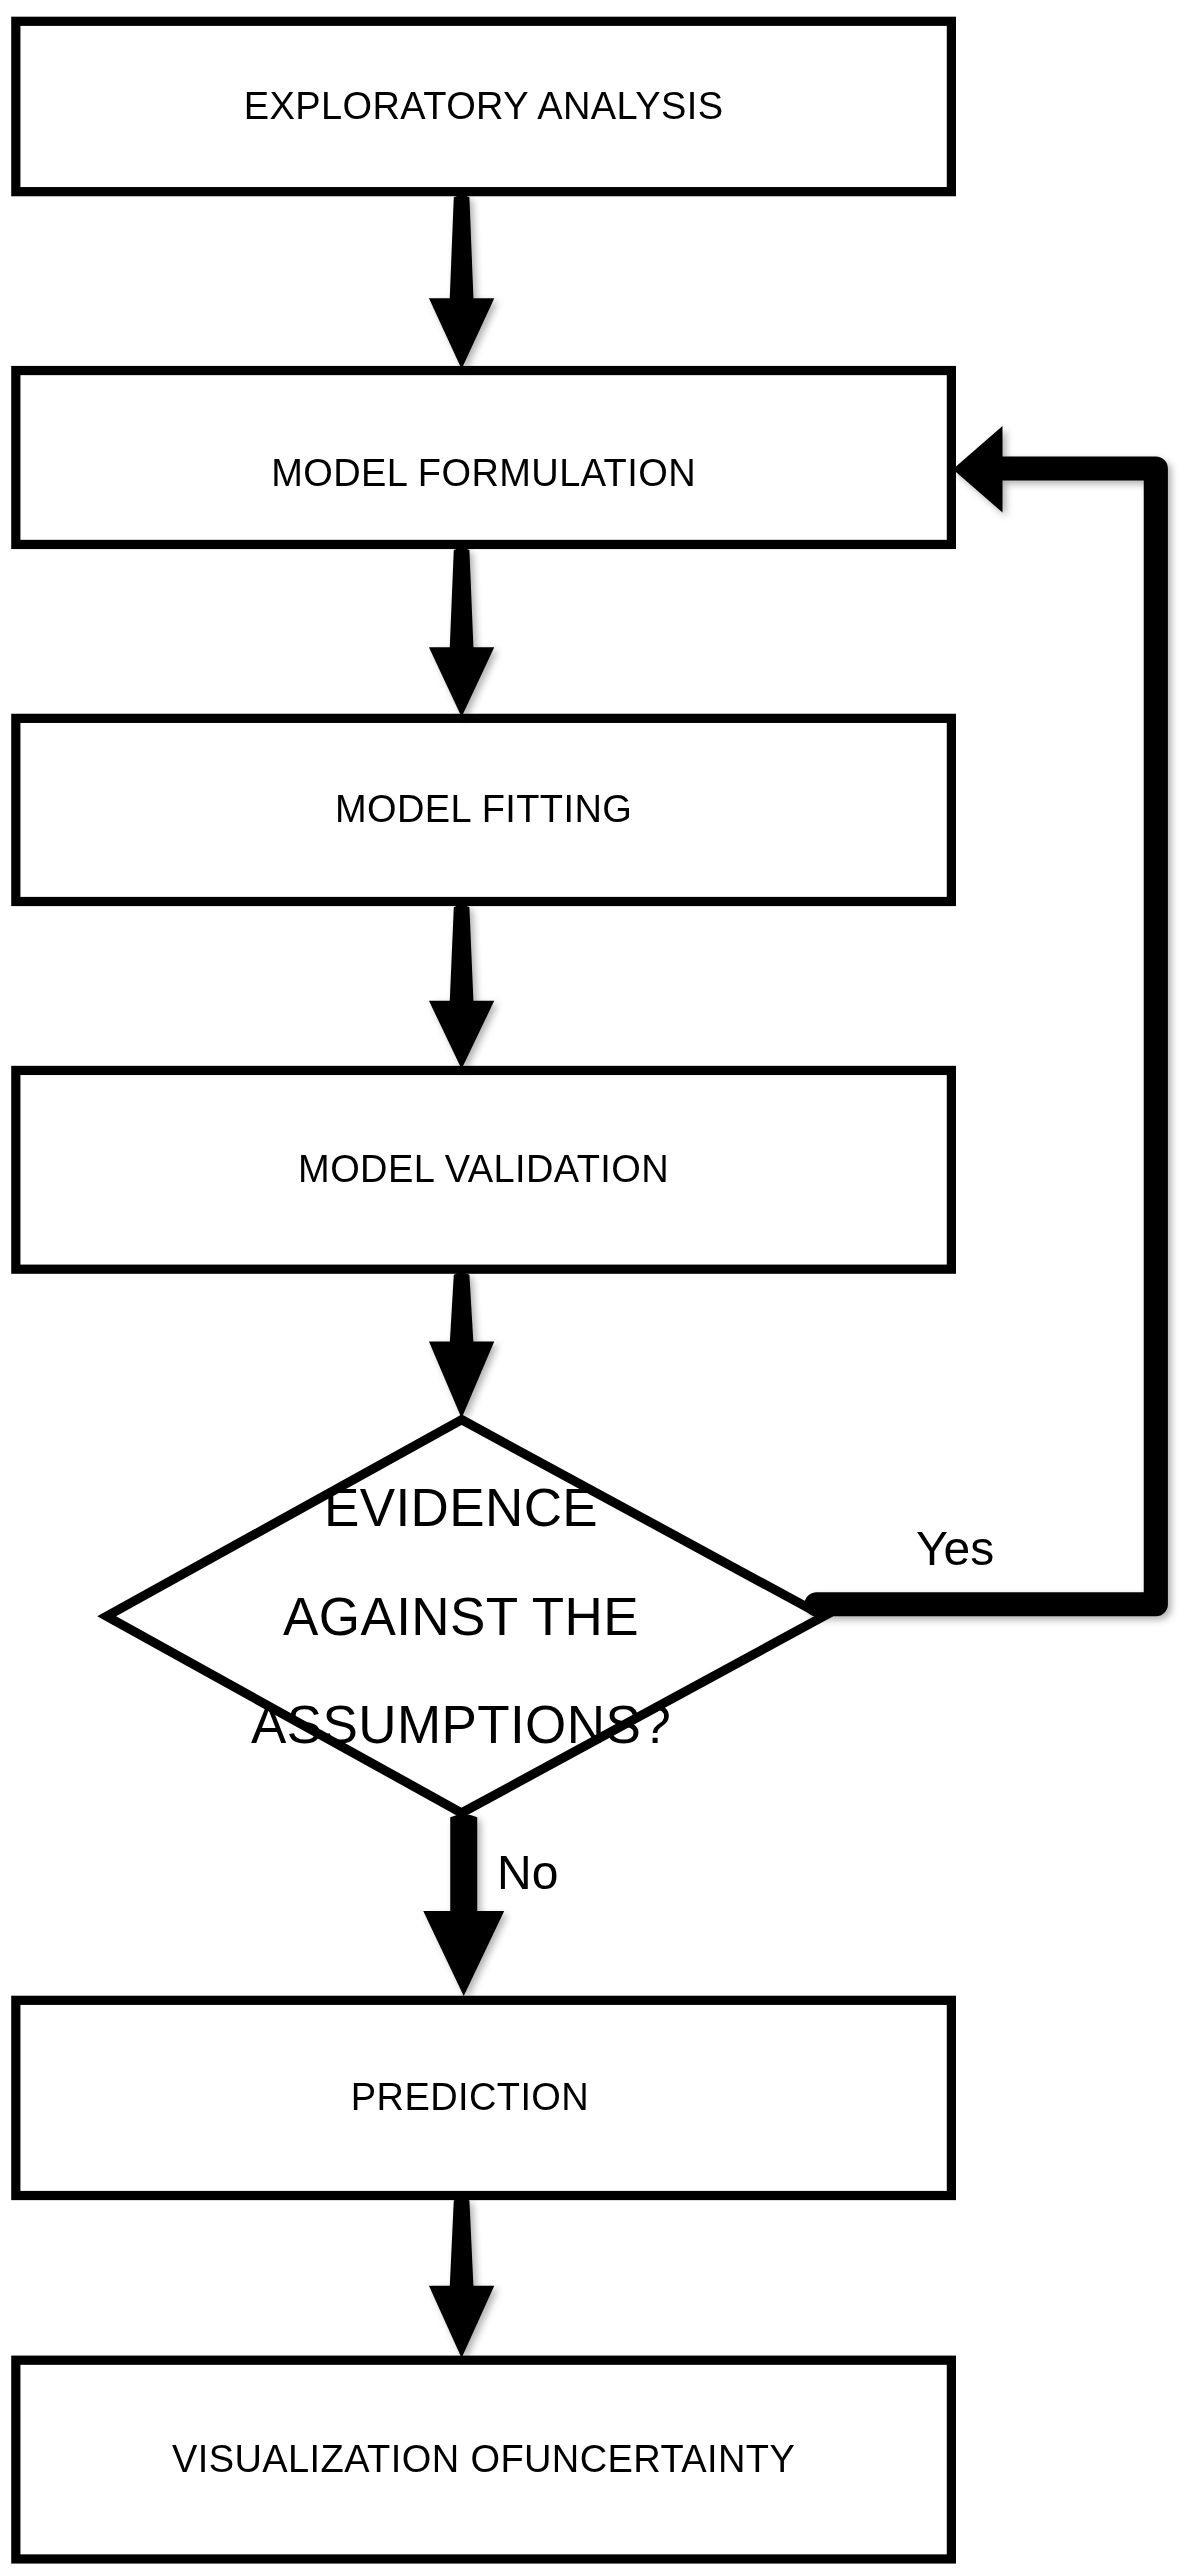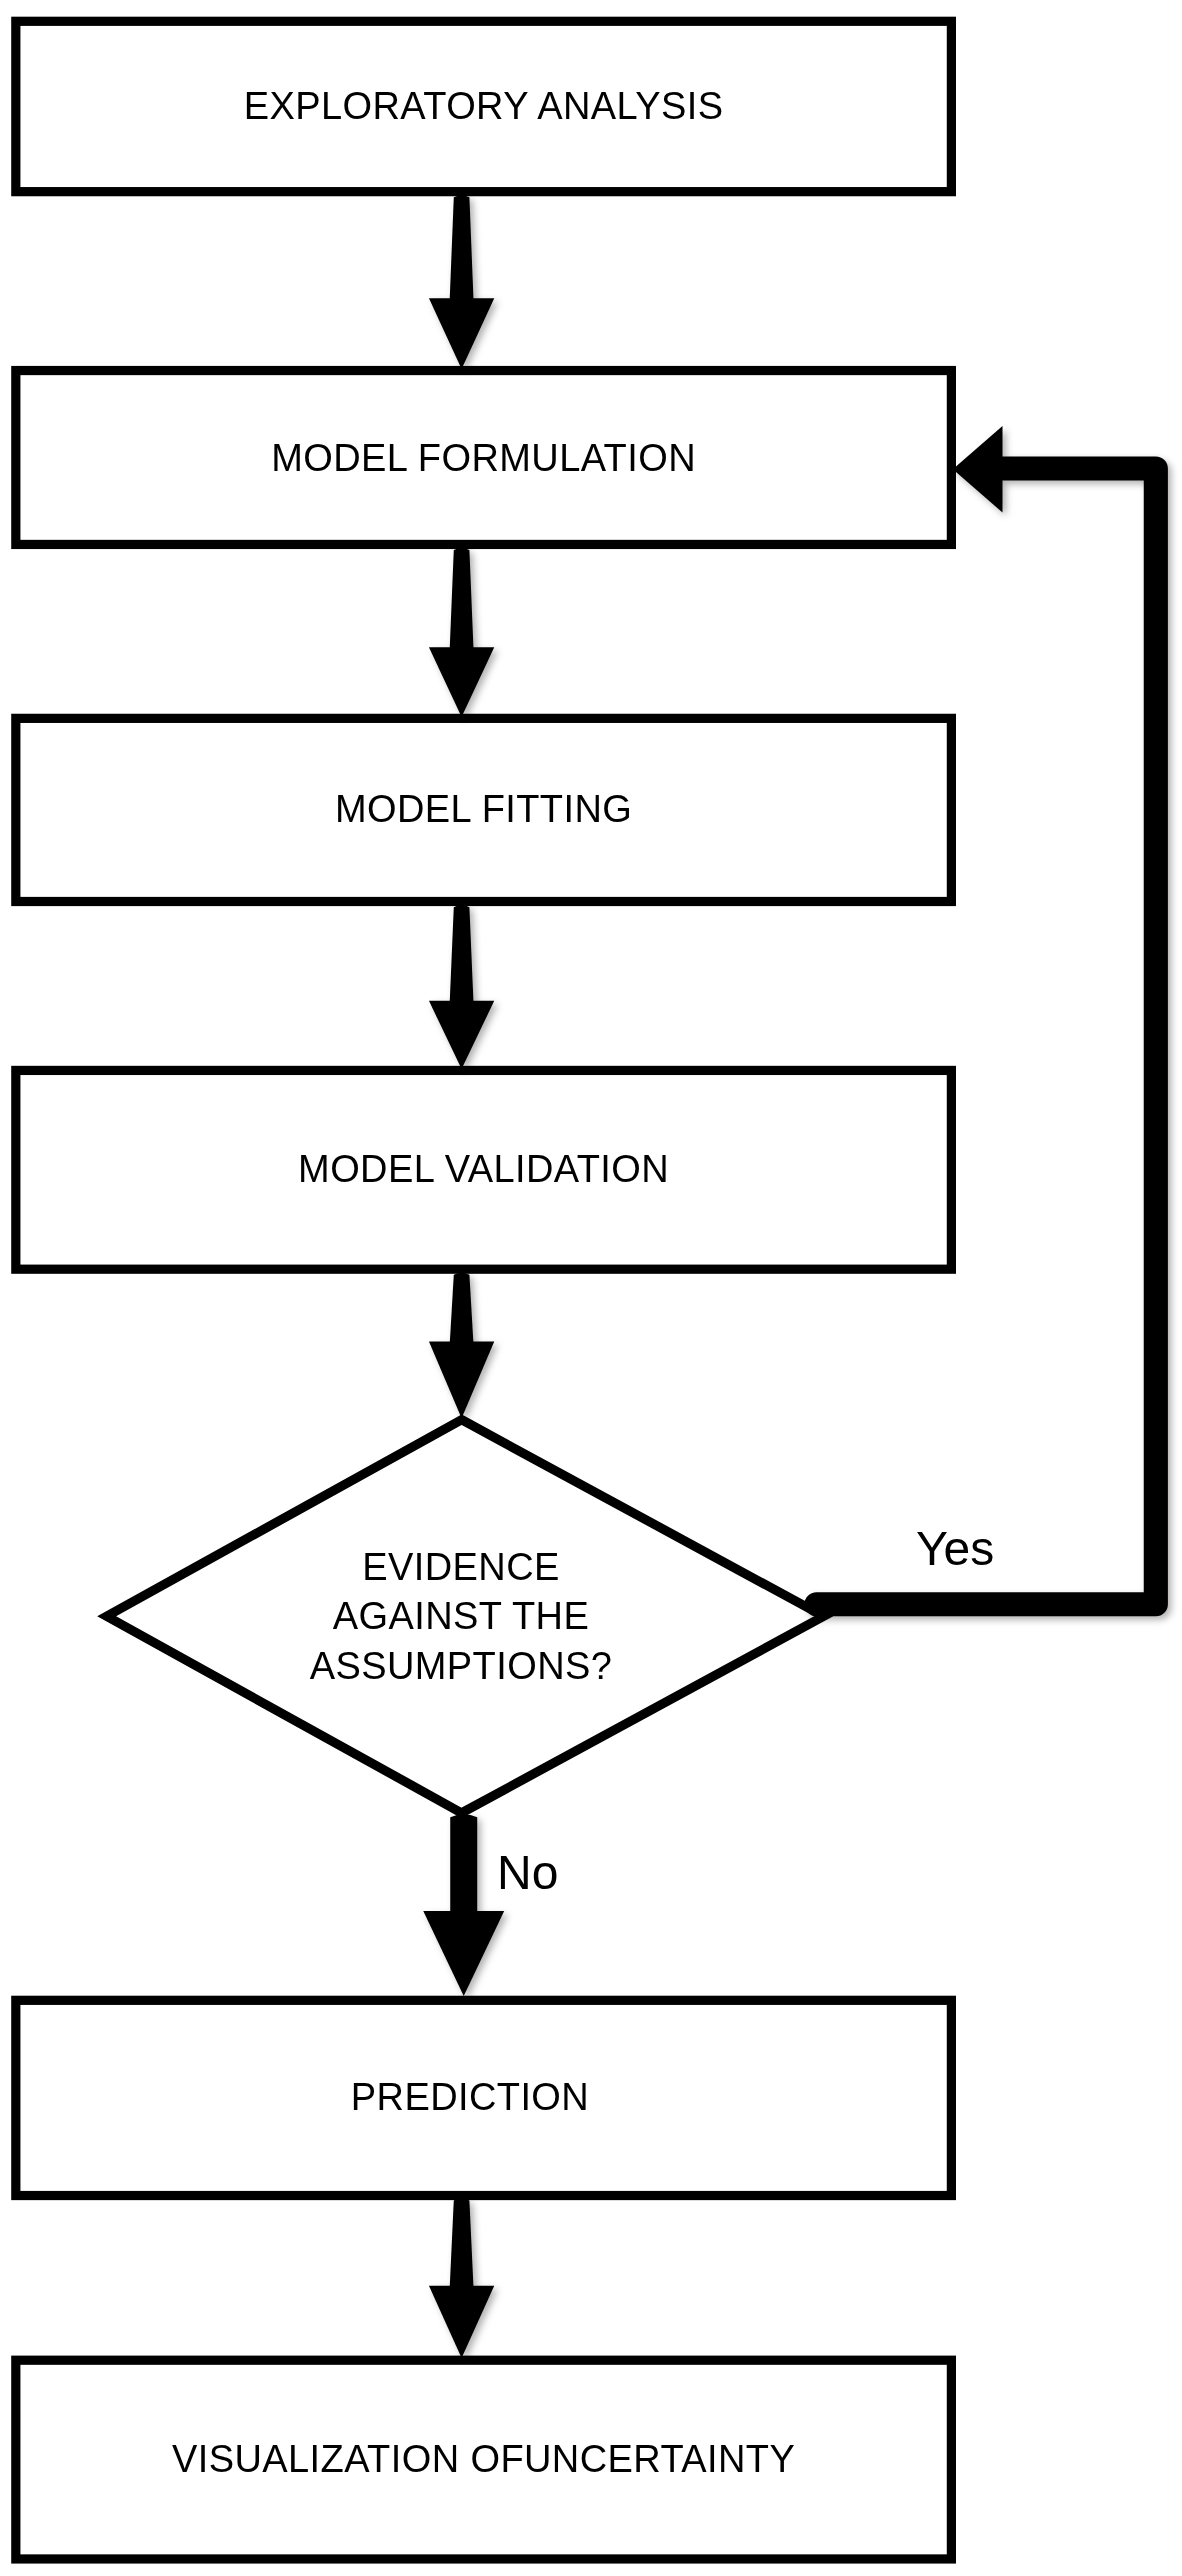--- a/index.html
+++ b/index.html
@@ -34,22 +34,23 @@
     font-family: "Liberation Sans", sans-serif;
     font-weight: 400;
     letter-spacing: 0.4px;
     pointer-events: none;
   }
   .box-label {
     font-size: 38px;
     line-height: 1.18;
   }
   .diamond-label {
-    font-size: 38px;
+    font-size: 53px;
     line-height: 1.30;
+    gap: 40px;
   }
   .edge-label {
     position: absolute;
     color: #000000;
     font-family: "Liberation Sans", sans-serif;
     font-size: 48px;
     line-height: 1;
     white-space: nowrap;
   }
 </style>
@@ -113,21 +114,21 @@
       <path d="M 1150 2260 L 1628 2260 L 1628 660 L 1410 660" fill="none" stroke="#000000" stroke-width="34" stroke-linecap="round" stroke-linejoin="round"></path>
       <polygon points="1412,600 1412,722 1342,661 " fill="#000000"></polygon>
     </g>
 
   </svg>
 
   <div class="node-label box-label" style="left:15.6px; top:21px; width:936px; height:170px;">
     <span>EXPLORATORY ANALYSIS</span>
   </div>
 
-  <div class="node-label box-label" style="left:15.6px; top:371px; width:936px; height:174px;">
+  <div class="node-label box-label" style="left:15.6px; top:386px; width:936px; height:174px;">
     <span>MODEL FORMULATION</span>
   </div>
 
   <div class="node-label box-label" style="left:15.6px; top:718px; width:936px; height:183px;">
     <span>MODEL FITTING</span>
   </div>
 
   <div class="node-label box-label" style="left:15.6px; top:1070px; width:936px; height:199px;">
     <span>MODEL VALIDATION</span>
   </div>

